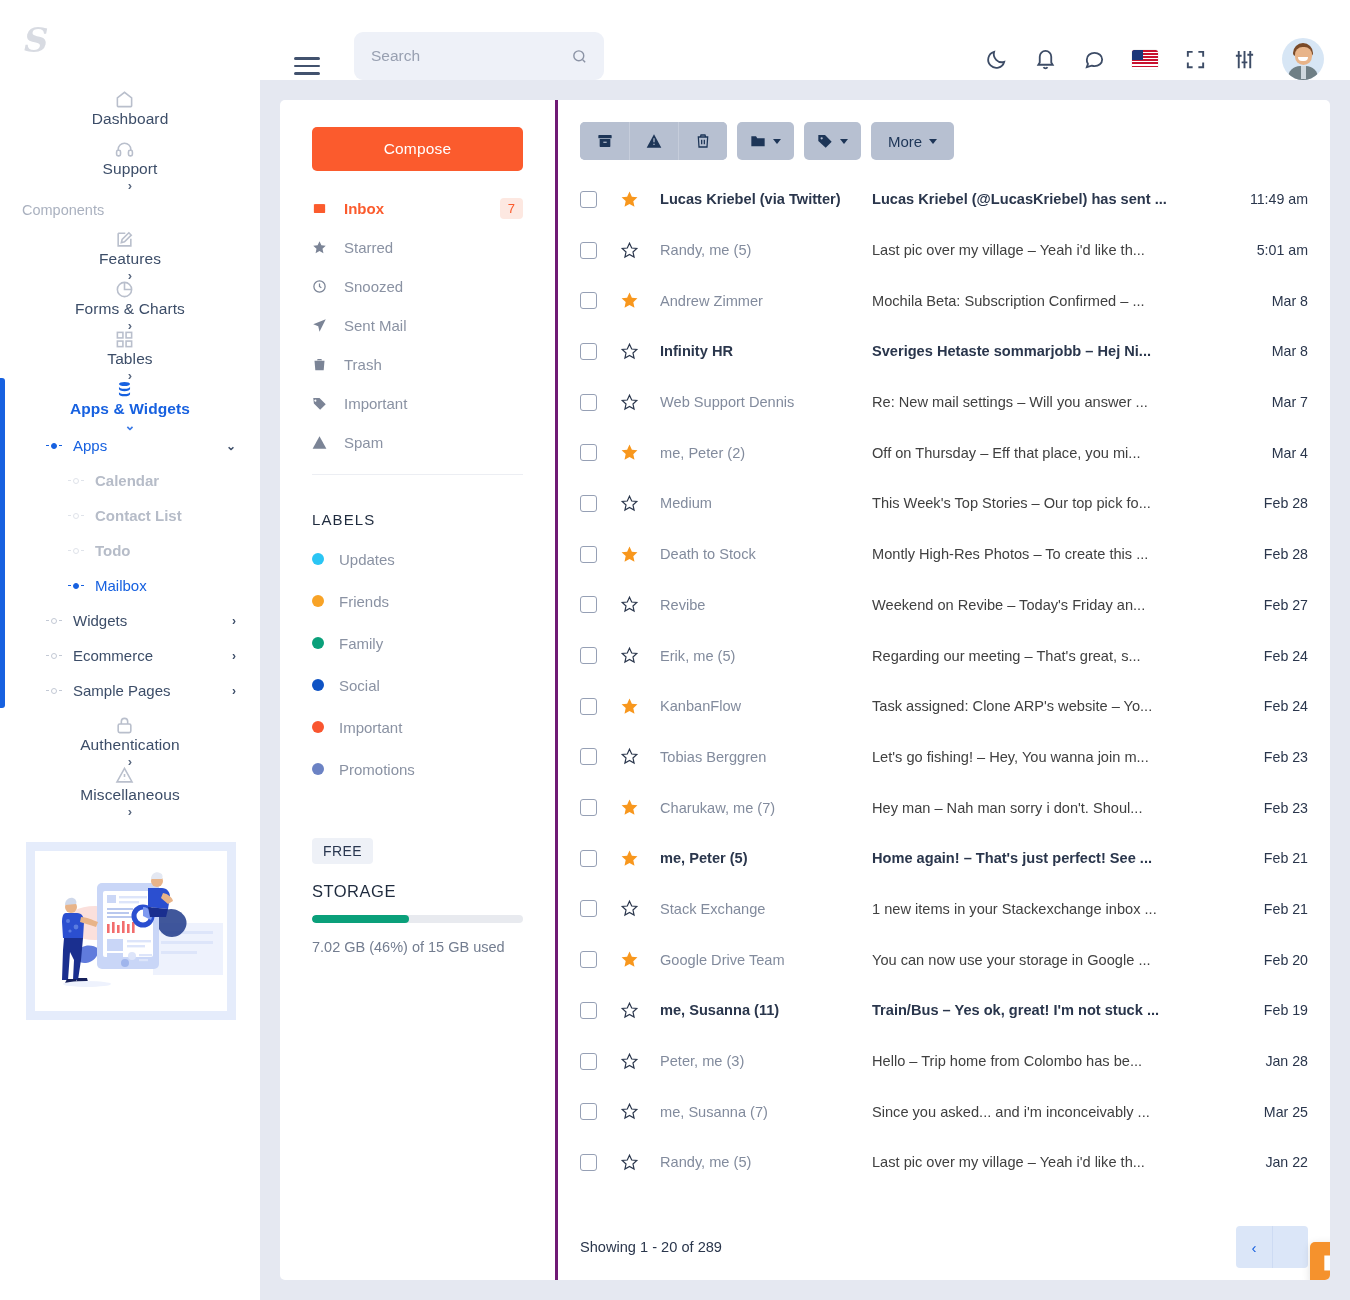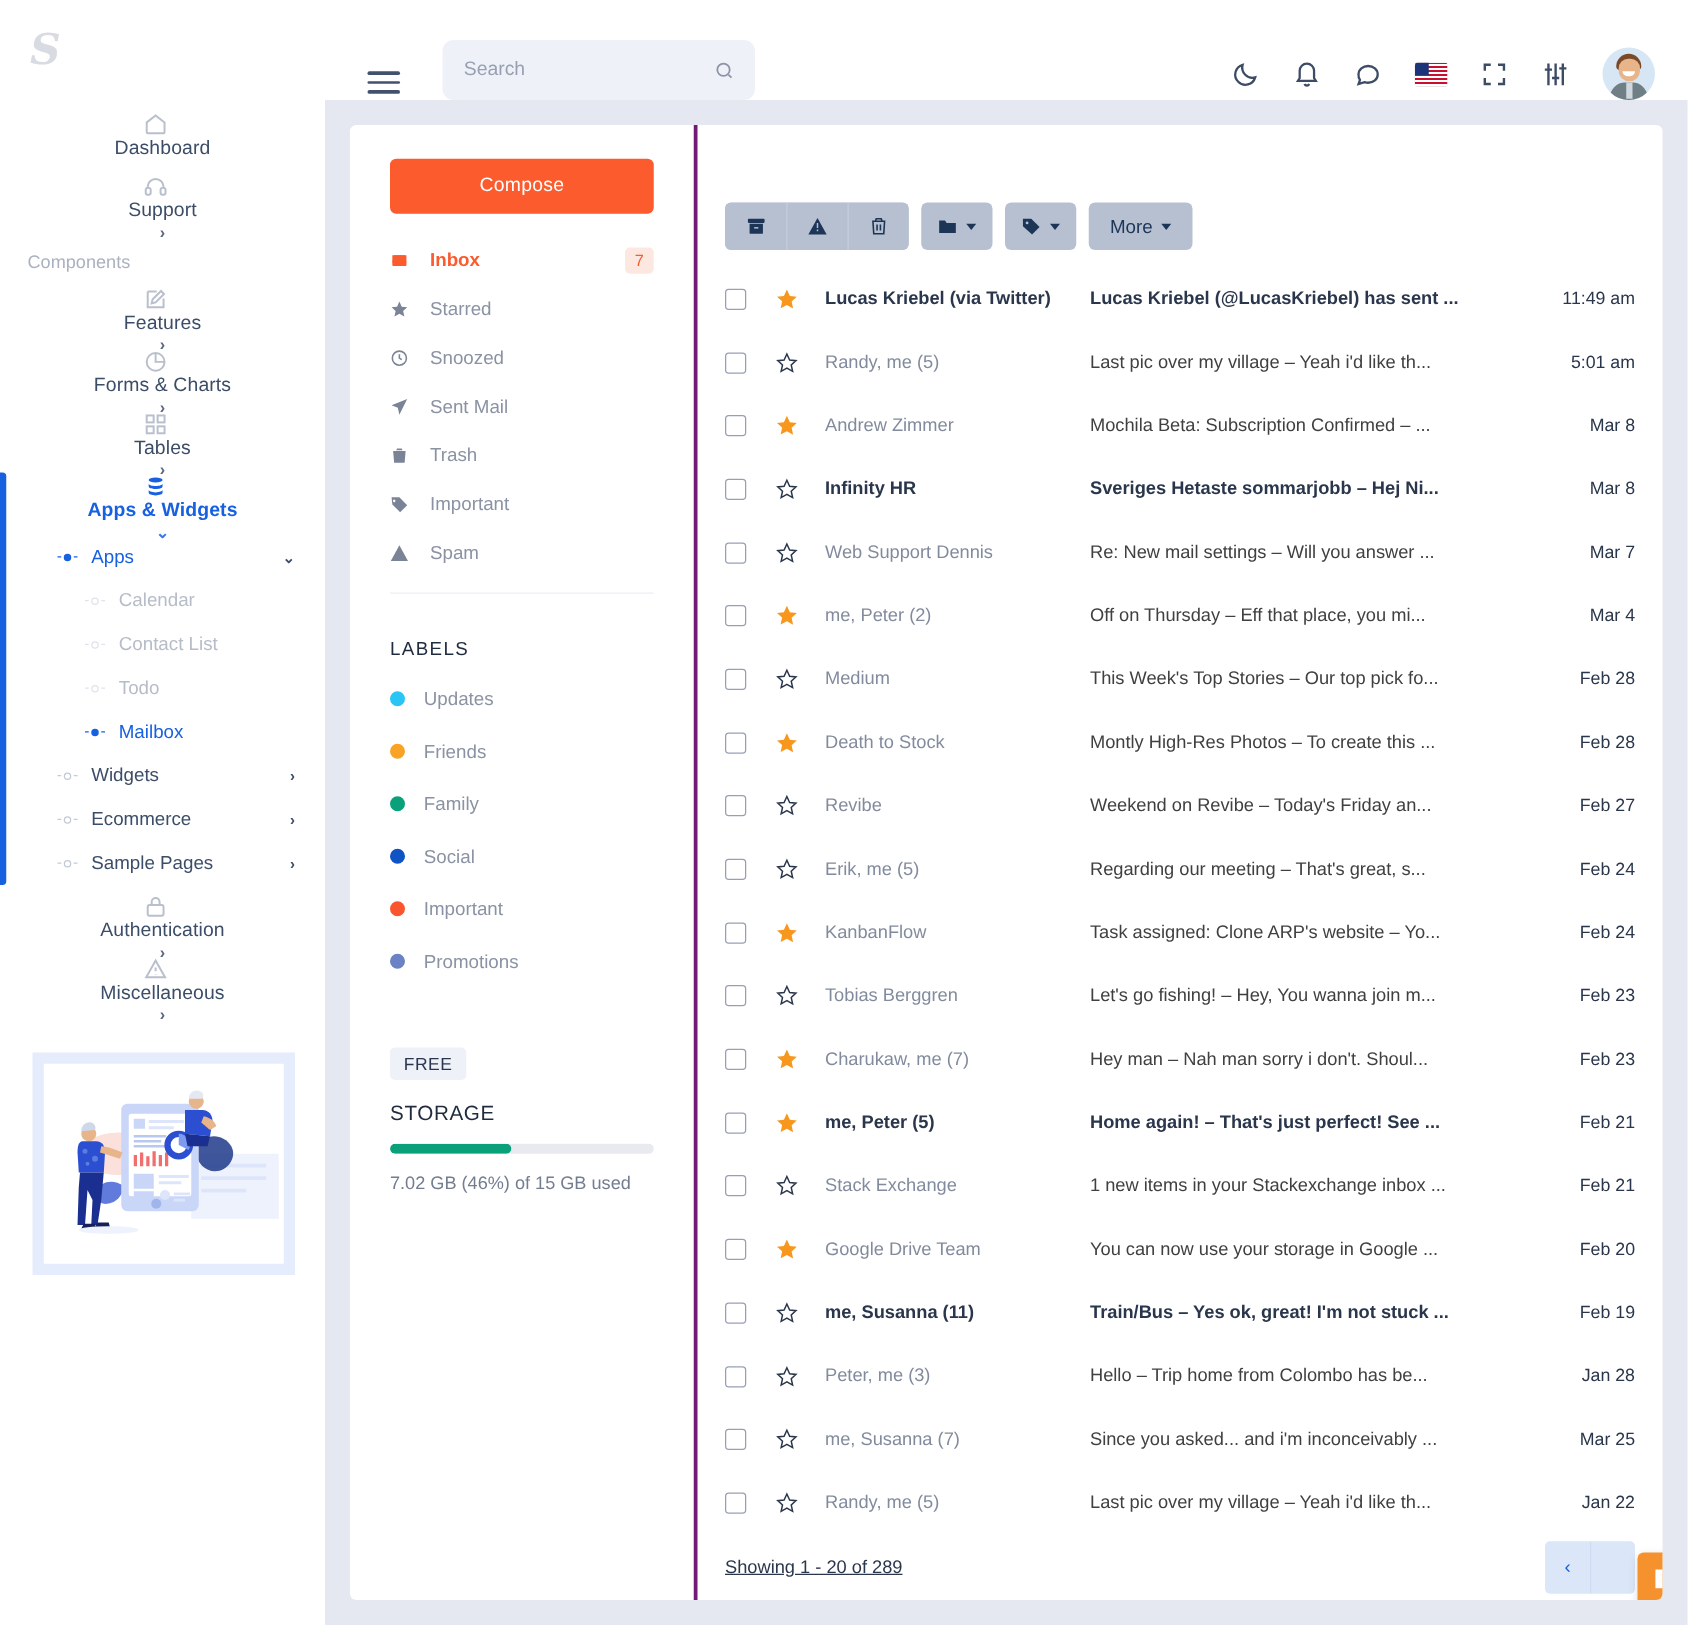--- a/index.html
+++ b/index.html
@@ -53,21 +53,21 @@
   .dot-ico i {
     display: block; width: 6px; height: 6px; border-radius: 50%;
     border: 1.6px solid #c3c9d5; background: #fff; position: relative;
   }
   .dot-ico i:before, .dot-ico i:after {
     content:""; position:absolute; top: 1px; width: 3px; height: 1.6px; background: #c3c9d5;
   }
   .dot-ico i:before { left: -6px; }
   .dot-ico i:after  { right: -6px; }
   .sub-label { font-size: 15px; color: #3c4d68; font-weight: 500; flex: 1; }
-  .sub-item.muted .sub-label { color: #b6bcc8; font-weight: 400; }
+  .sub-item.muted .sub-label { color: #b6bcc8; font-weight: 700; }
   .sub-item.blue .sub-label { color: #1761e0; font-weight: 500; }
   .sub-item.blue .dot-ico i { border-color:#1761e0; background:#1761e0;}
   .sub-item.blue .dot-ico i:before,.sub-item.blue .dot-ico i:after{background:#1761e0;}
   .sub-item.muted .dot-ico i { border-color:#dfe3ea;}
   .sub-item.muted .dot-ico i:before,.sub-item.muted .dot-ico i:after{background:#dfe3ea;}
   .sub-chev { color: #3c4d68; font-size: 12px; font-weight: 700; padding-right: 24px; }
 
   
   .promo {
     margin: 28px 24px 0 26px; background: #e5ecfb; padding: 9px;
@@ -152,21 +152,21 @@
     display: inline-block; background: #eef1f7; color: #28364f; font-size: 14px;
     padding: 5px 11px; border-radius: 4px; margin-top: 48px; letter-spacing: .4px;
   }
   .storage-title { font-size: 16.5px; color: #1f2b3e; margin-top: 18px; letter-spacing: .5px; }
   .bar-track { margin-top: 14px; height: 8px; border-radius: 5px; background: #e8eaef; overflow: hidden; }
   .bar-fill { height: 100%; background: #0aa07a; border-radius: 5px; }
   .storage-note { font-size: 14.5px; color: #737d90; margin-top: 16px; }
 
   
   .maillist { flex: 1; display: flex; flex-direction: column; min-width: 0; position: relative; }
-  .mltoolbar { display: flex; gap: 10px; padding: 22px 32px 14px 22px; margin-top: 40px; }
+  .mltoolbar { display: flex; gap: 10px; padding: 22px 32px 14px 22px; }
   .tbgroup { display: flex; background: #b7c0d1; border-radius: 5px; overflow: hidden; }
   .tbbtn {
     background: #b7c0d1; border: 0; height: 38px; min-width: 49px; cursor: pointer;
     display: flex; align-items: center; justify-content: center; gap: 7px;
     color: #1d3557; font-size: 15px; font-family: "Liberation Sans", sans-serif;
   }
   .tbgroup .tbbtn + .tbbtn { border-left: 1px solid #c6cddb; }
   .tbbtn svg { width: 16px; height: 16px; display: block; }
   .tbbtn.solo { border-radius: 5px; padding: 0 13px; }
   .tbbtn.more { border-radius: 5px; padding: 0 17px; }
@@ -185,21 +185,21 @@
     white-space: nowrap; overflow: hidden; text-overflow: ellipsis; }
   .subject { flex: 1; min-width: 0; font-size: 14.6px; color: #404040;
     white-space: nowrap; overflow: hidden; text-overflow: ellipsis; padding-right: 16px; }
   .when { flex: 0 0 auto; font-size: 14.2px; color: #2a364c; text-align: right; min-width: 64px; }
   .mrow.unread .sender, .mrow.unread .subject { color: #2a364c; font-weight: 700; }
 
   .mlfooter {
     height: 66px; display: flex; align-items: center; padding: 0 22px;
     justify-content: space-between;
   }
-  .showing { font-size: 14.6px; color: #2a364c; text-decoration: underline; }
+  .showing { font-size: 14.6px; color: #2a364c; }
   .pager { display: flex; }
   .pg {
     background: #dbe6f8; border: 0; width: 36px; height: 42px; cursor: pointer;
     color: #1761e0; font-size: 15px; display:flex; align-items:center; justify-content:center;
   }
   .pg.first { border-radius: 4px 0 0 4px; }
   .pg.last  { border-radius: 0 4px 4px 0; border-left: 1px solid #cddbf3; }
 
   .fab {
     position: absolute; right: -22px; bottom: -4px; width: 42px; height: 42px;

